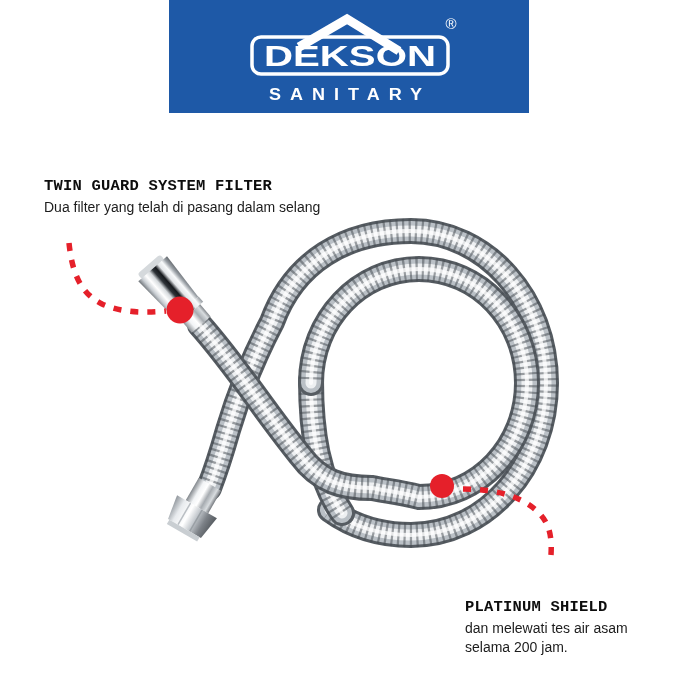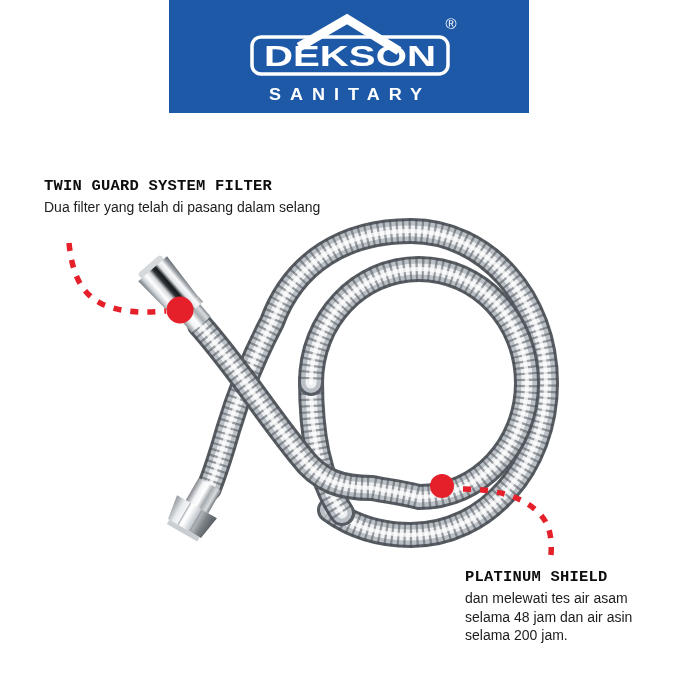--- a/index.html
+++ b/index.html
@@ -14,21 +14,21 @@
   .hose-light{fill:none;stroke:#eef0f2;stroke-width:11;stroke-linecap:round;}
   .hose-ribs{fill:none;stroke:#42474d;stroke-width:24.5;stroke-dasharray:2.2 4;opacity:.5;}
   .hose-hl{fill:none;stroke:#ffffff;stroke-width:4;stroke-linecap:round;opacity:.75;}
   .leader{fill:none;stroke:var(--red,#e5202a);stroke-width:5.5;stroke-dasharray:8 9;}
   .marker{fill:var(--red,#e5202a);}
   
   .callout{position:absolute;color:#111;}
   .callout .title{font-weight:bold;font-size:15.5px;letter-spacing:.2px;margin:0 0 3px 0;color:#0d0d0d;font-family:Liberation Mono, monospace;}
   .callout .line{font-size:14px;line-height:18.5px;color:#1c1c1c;}
   .callout-left{left:44px;top:177px;width:330px;}
-  .callout-right{left:465px;top:568px;width:220px;}
+  .callout-right{left:465px;top:598px;width:220px;}
   .logo-text{fill:#fff;font-family:"Liberation Sans","DejaVu Sans",sans-serif;font-weight:bold;}
 </style>
 </head>
 <body>
 
 <div class="stage">
 
   <svg class="art" width="700" height="700" viewBox="0 0 700 700">
     <defs>
 
@@ -132,17 +132,16 @@
   </svg>
 
   <div class="callout callout-left">
     <div class="title">TWIN GUARD SYSTEM FILTER</div>
     <div class="line">Dua filter yang telah di pasang dalam selang</div>
   </div>
 
   <div class="callout callout-right">
     <div class="title">PLATINUM SHIELD</div>
     <div class="line">dan melewati tes air asam</div>
-    <div class="line">selama 48 jam dan air asin</div>
     <div class="line">selama 200 jam.</div>
   </div>
 
 </div>
 
 </body></html>

